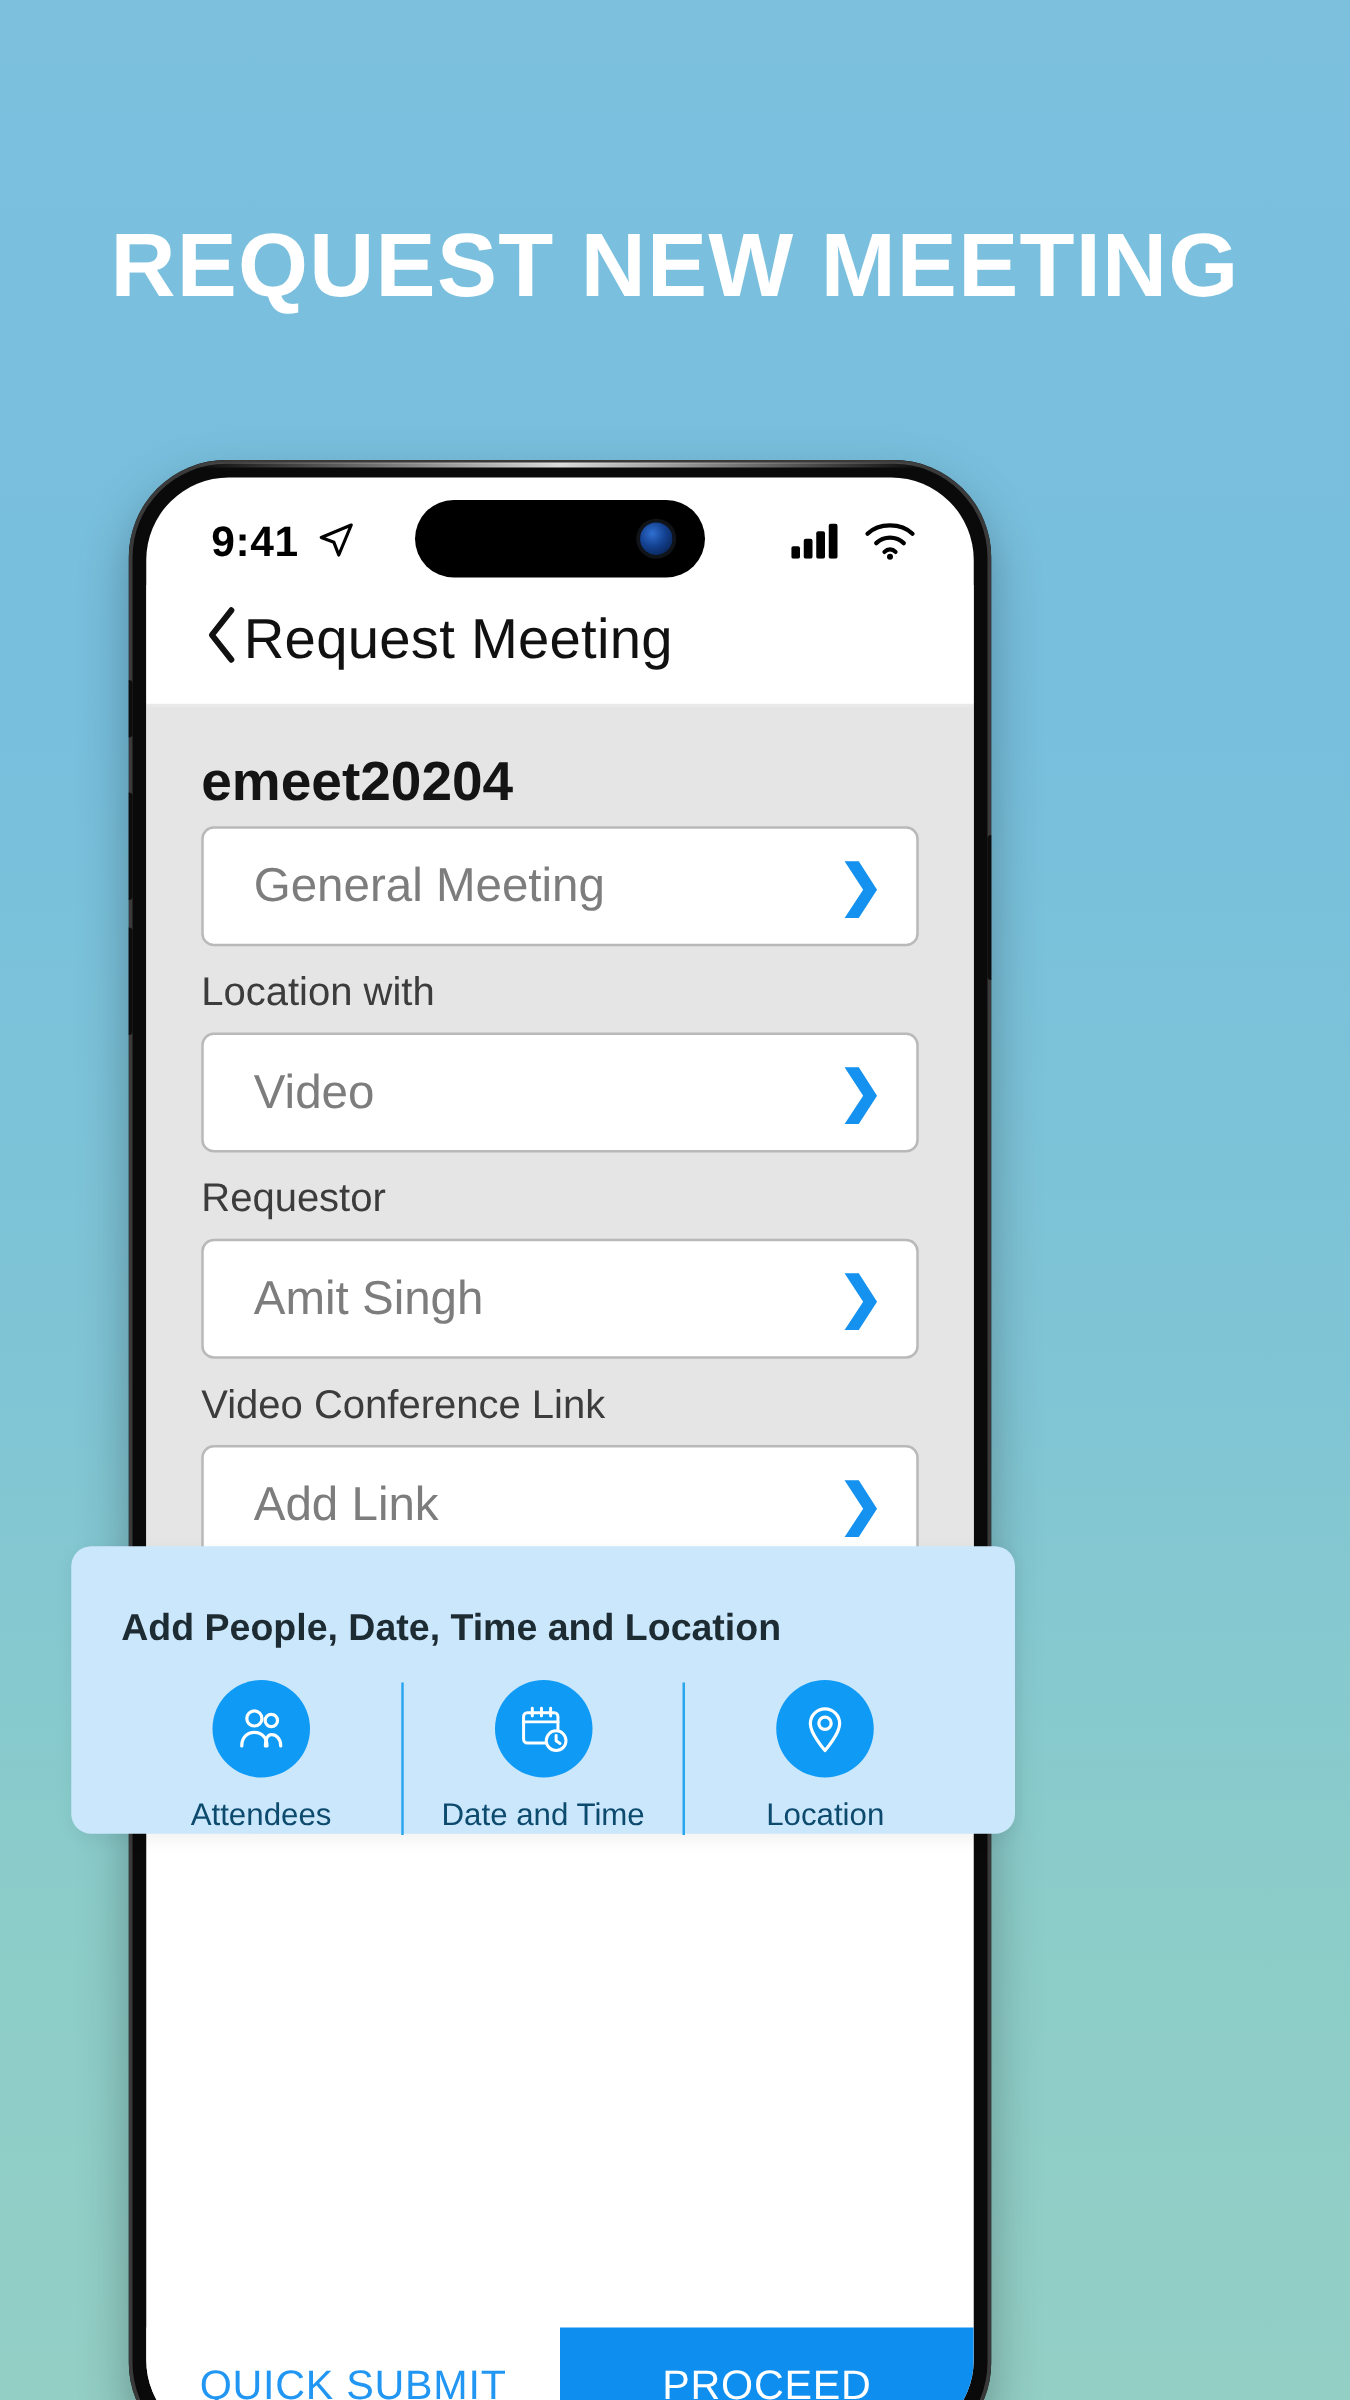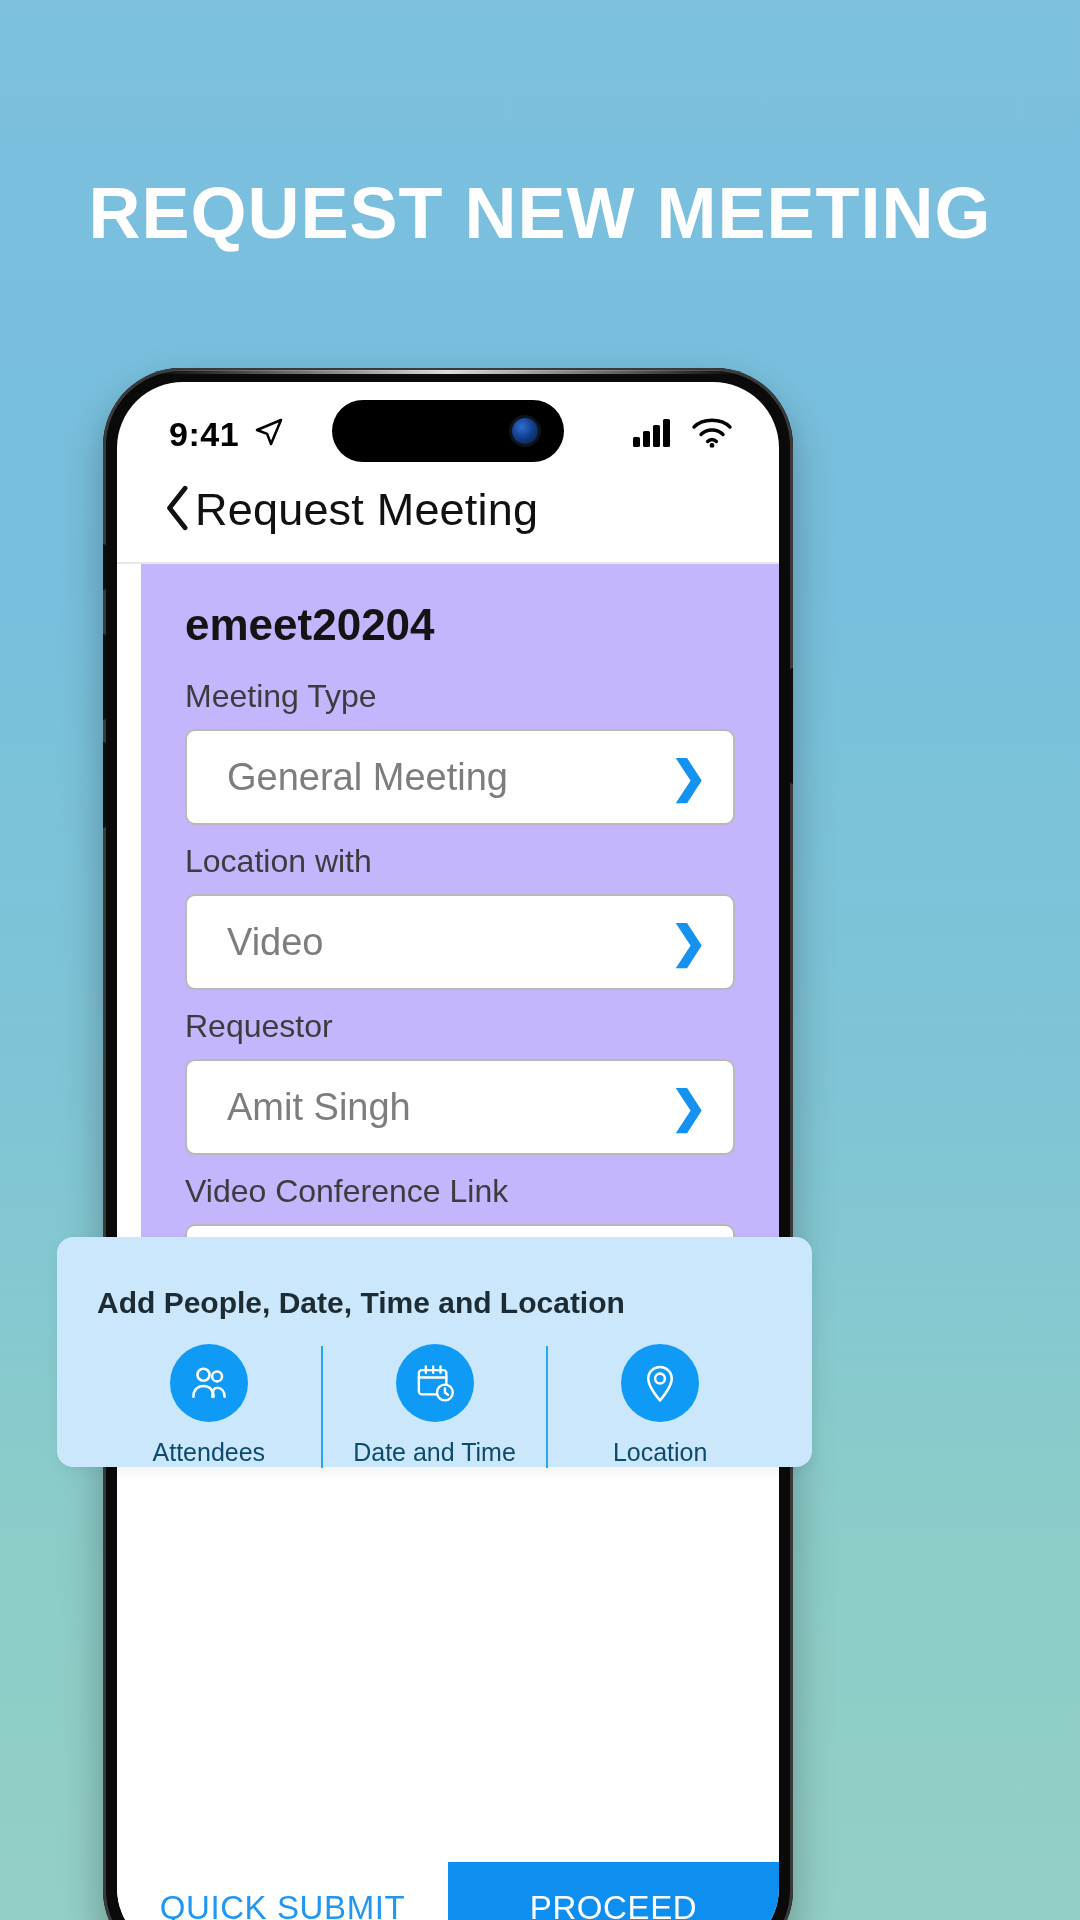--- a/index.html
+++ b/index.html
@@ -62,21 +62,21 @@
         box-shadow:0 0 0 3px #101418; }
 
   
   .navbar{
     display:flex; align-items:center; 
     padding:16px 40px 26px 44px; background:#fff;
   }
   .nav-title{ font-size:45px; color:#111; letter-spacing:.2px; }
 
   
-  .content{ background:#c4b5fd; padding:0 0 0 0; position:relative;margin-left:24px; }
+  .content{ background:#e5e5e5; padding:0 0 0 0; position:relative; }
   .divider-top{ height:2px; background:#e9e9e9; margin:0 0 0 0; }
   .meeting-id{ font-size:44px; font-weight:bold; color:#141414; padding:36px 44px 10px 44px; }
   .field-group{ padding:0 44px; }
   .field-label{ font-size:32px; color:#3c3c3c; margin:18px 0 14px 0; }
   .field-box{
     height:96px; border:2px solid #b9b9b9; border-radius:10px;
     display:flex; align-items:center; justify-content:space-between;
     padding:0 26px 0 40px; background:#fff;
   }
   .field-value{ font-size:38px; color:#7d7d7d; }
@@ -175,21 +175,20 @@
 
     <div class="divider-top"></div>
 
     <div class="content">
 
       <div class="meeting-id">emeet20204</div>
 
       <div class="field-group">
 
         <div>
-          <div class="field-label">Meeting Type</div>
           <div class="field-box">
             <span class="field-value">General Meeting</span>
             <span class="chev-right">❯</span>
           </div>
         </div>
 
         <div>
           <div class="field-label">Location with</div>
           <div class="field-box">
             <span class="field-value">Video</span>

